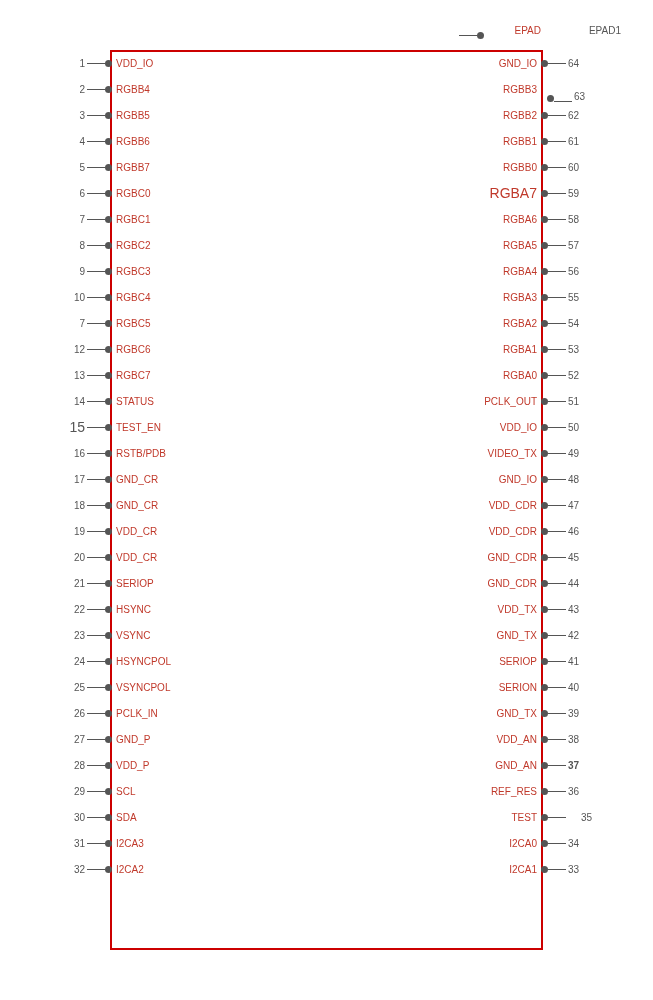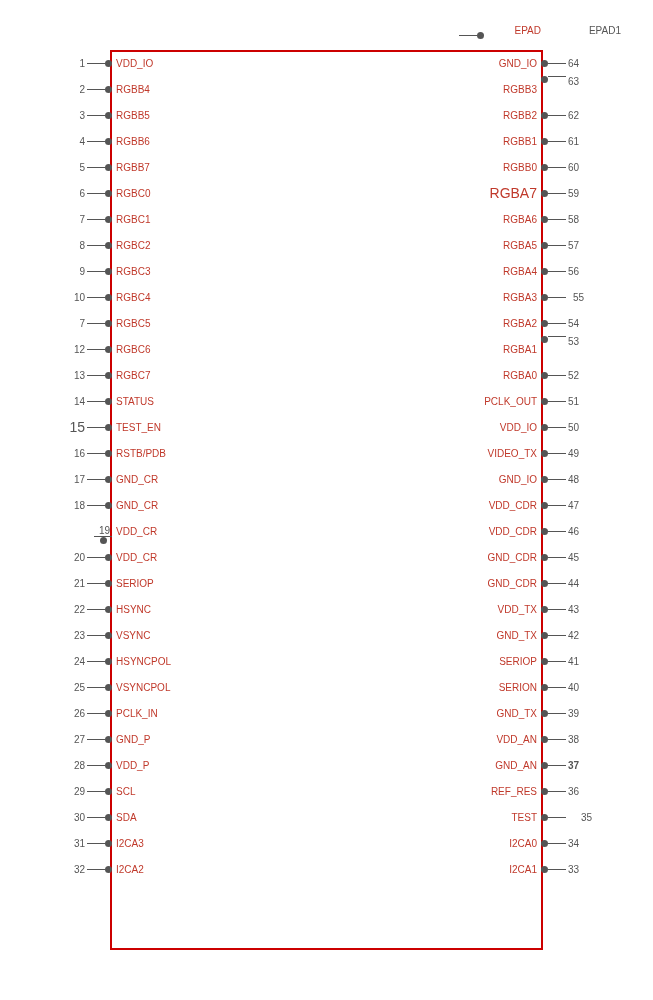--- a/index.html
+++ b/index.html
@@ -132,21 +132,21 @@
       <div style="position: absolute; top: 416px; right: 0px; height: 26px; display: flex; align-items: center; justify-content: flex-end;">
         <span style="font-size: 10px; color: rgb(85, 85, 85); min-width: 16px; text-align: right; margin-right: 2px;">17</span>
         <div style="width: 18px; height: 1px; background: rgb(85, 85, 85);"></div>
         <div style="width: 7px; height: 7px; border-radius: 50%; background: rgb(85, 85, 85); flex-shrink: 0;"></div>
       </div>
       <div style="position: absolute; top: 442px; right: 0px; height: 26px; display: flex; align-items: center; justify-content: flex-end;">
         <span style="font-size: 10px; color: rgb(85, 85, 85); min-width: 16px; text-align: right; margin-right: 2px;">18</span>
         <div style="width: 18px; height: 1px; background: rgb(85, 85, 85);"></div>
         <div style="width: 7px; height: 7px; border-radius: 50%; background: rgb(85, 85, 85); flex-shrink: 0;"></div>
       </div>
-      <div style="position: absolute; top: 468px; right: 0px; height: 26px; display: flex; align-items: center; justify-content: flex-end; flex-direction: column;">
+      <div style="position: absolute; top: 468px; right: 0px; height: 26px; display: flex; align-items: center; justify-content: flex-end;">
         <span style="font-size: 10px; color: rgb(85, 85, 85); min-width: 16px; text-align: right; margin-right: 2px;">19</span>
         <div style="width: 18px; height: 1px; background: rgb(85, 85, 85);"></div>
         <div style="width: 7px; height: 7px; border-radius: 50%; background: rgb(85, 85, 85); flex-shrink: 0;"></div>
       </div>
       <div style="position: absolute; top: 494px; right: 0px; height: 26px; display: flex; align-items: center; justify-content: flex-end;">
         <span style="font-size: 10px; color: rgb(85, 85, 85); min-width: 16px; text-align: right; margin-right: 2px;">20</span>
         <div style="width: 18px; height: 1px; background: rgb(85, 85, 85);"></div>
         <div style="width: 7px; height: 7px; border-radius: 50%; background: rgb(85, 85, 85); flex-shrink: 0;"></div>
       </div>
       <div style="position: absolute; top: 520px; right: 0px; height: 26px; display: flex; align-items: center; justify-content: flex-end;">
@@ -245,21 +245,21 @@
       <div style="position: absolute; top: 780px; left: 4px; height: 26px; display: flex; align-items: center; font-size: 10px; color: rgb(192, 57, 43);">I2CA3</div>
       <div style="position: absolute; top: 806px; left: 4px; height: 26px; display: flex; align-items: center; font-size: 10px; color: rgb(192, 57, 43);">I2CA2</div>
     </div>
 
   <div id="right-pins-container" style="position:absolute; top:30px; right:0; width:82px;">
       <div style="position: absolute; top: 0px; left: 0px; height: 26px; display: flex; align-items: center; justify-content: flex-start;">
         <div style="width: 7px; height: 7px; border-radius: 50%; background: rgb(85, 85, 85); flex-shrink: 0;"></div>
         <div style="width: 18px; height: 1px; background: rgb(85, 85, 85);"></div>
         <span style="font-size: 10px; color: rgb(85, 85, 85); min-width: 16px; text-align: left; margin-left: 2px;">64</span>
       </div>
-      <div style="position: absolute; top: 26px; left: 0px; height: 26px; display: flex; align-items: flex-start; justify-content: flex-start;">
+      <div style="position: absolute; top: 26px; left: 6px; height: 26px; display: flex; align-items: flex-end; justify-content: flex-start;">
         <div style="width: 7px; height: 7px; border-radius: 50%; background: rgb(85, 85, 85); flex-shrink: 0;"></div>
         <div style="width: 18px; height: 1px; background: rgb(85, 85, 85);"></div>
         <span style="font-size: 10px; color: rgb(85, 85, 85); min-width: 16px; text-align: left; margin-left: 2px;">63</span>
       </div>
       <div style="position: absolute; top: 52px; left: 0px; height: 26px; display: flex; align-items: center; justify-content: flex-start;">
         <div style="width: 7px; height: 7px; border-radius: 50%; background: rgb(85, 85, 85); flex-shrink: 0;"></div>
         <div style="width: 18px; height: 1px; background: rgb(85, 85, 85);"></div>
         <span style="font-size: 10px; color: rgb(85, 85, 85); min-width: 16px; text-align: left; margin-left: 2px;">62</span>
       </div>
       <div style="position: absolute; top: 78px; left: 0px; height: 26px; display: flex; align-items: center; justify-content: flex-start;">
@@ -288,28 +288,28 @@
         <span style="font-size: 10px; color: rgb(85, 85, 85); min-width: 16px; text-align: left; margin-left: 2px;">57</span>
       </div>
       <div style="position: absolute; top: 208px; left: 0px; height: 26px; display: flex; align-items: center; justify-content: flex-start;">
         <div style="width: 7px; height: 7px; border-radius: 50%; background: rgb(85, 85, 85); flex-shrink: 0;"></div>
         <div style="width: 18px; height: 1px; background: rgb(85, 85, 85);"></div>
         <span style="font-size: 10px; color: rgb(85, 85, 85); min-width: 16px; text-align: left; margin-left: 2px;">56</span>
       </div>
       <div style="position: absolute; top: 234px; left: 0px; height: 26px; display: flex; align-items: center; justify-content: flex-start;">
         <div style="width: 7px; height: 7px; border-radius: 50%; background: rgb(85, 85, 85); flex-shrink: 0;"></div>
         <div style="width: 18px; height: 1px; background: rgb(85, 85, 85);"></div>
-        <span style="font-size: 10px; color: rgb(85, 85, 85); min-width: 16px; text-align: right; margin-left: 2px;">55</span>
+        <span style="font-size: 10px; color: rgb(85, 85, 85); min-width: 16px; text-align: left; margin-left: 2px;">55</span>
       </div>
       <div style="position: absolute; top: 260px; left: 0px; height: 26px; display: flex; align-items: center; justify-content: flex-start;">
         <div style="width: 7px; height: 7px; border-radius: 50%; background: rgb(85, 85, 85); flex-shrink: 0;"></div>
         <div style="width: 18px; height: 1px; background: rgb(85, 85, 85);"></div>
         <span style="font-size: 10px; color: rgb(85, 85, 85); min-width: 16px; text-align: left; margin-left: 2px;">54</span>
       </div>
-      <div style="position: absolute; top: 286px; left: 0px; height: 26px; display: flex; justify-content: flex-start;">
+      <div style="position: absolute; top: 286px; left: 0px; height: 26px; display: flex; align-items: center; justify-content: flex-start;">
         <div style="width: 7px; height: 7px; border-radius: 50%; background: rgb(85, 85, 85); flex-shrink: 0;"></div>
         <div style="width: 18px; height: 1px; background: rgb(85, 85, 85);"></div>
         <span style="font-size: 10px; color: rgb(85, 85, 85); min-width: 16px; text-align: left; margin-left: 2px;">53</span>
       </div>
       <div style="position: absolute; top: 312px; left: 0px; height: 26px; display: flex; align-items: center; justify-content: flex-start;">
         <div style="width: 7px; height: 7px; border-radius: 50%; background: rgb(85, 85, 85); flex-shrink: 0;"></div>
         <div style="width: 18px; height: 1px; background: rgb(85, 85, 85);"></div>
         <span style="font-size: 10px; color: rgb(85, 85, 85); min-width: 16px; text-align: left; margin-left: 2px;">52</span>
       </div>
       <div style="position: absolute; top: 338px; left: 0px; height: 26px; display: flex; align-items: center; justify-content: flex-start;">

